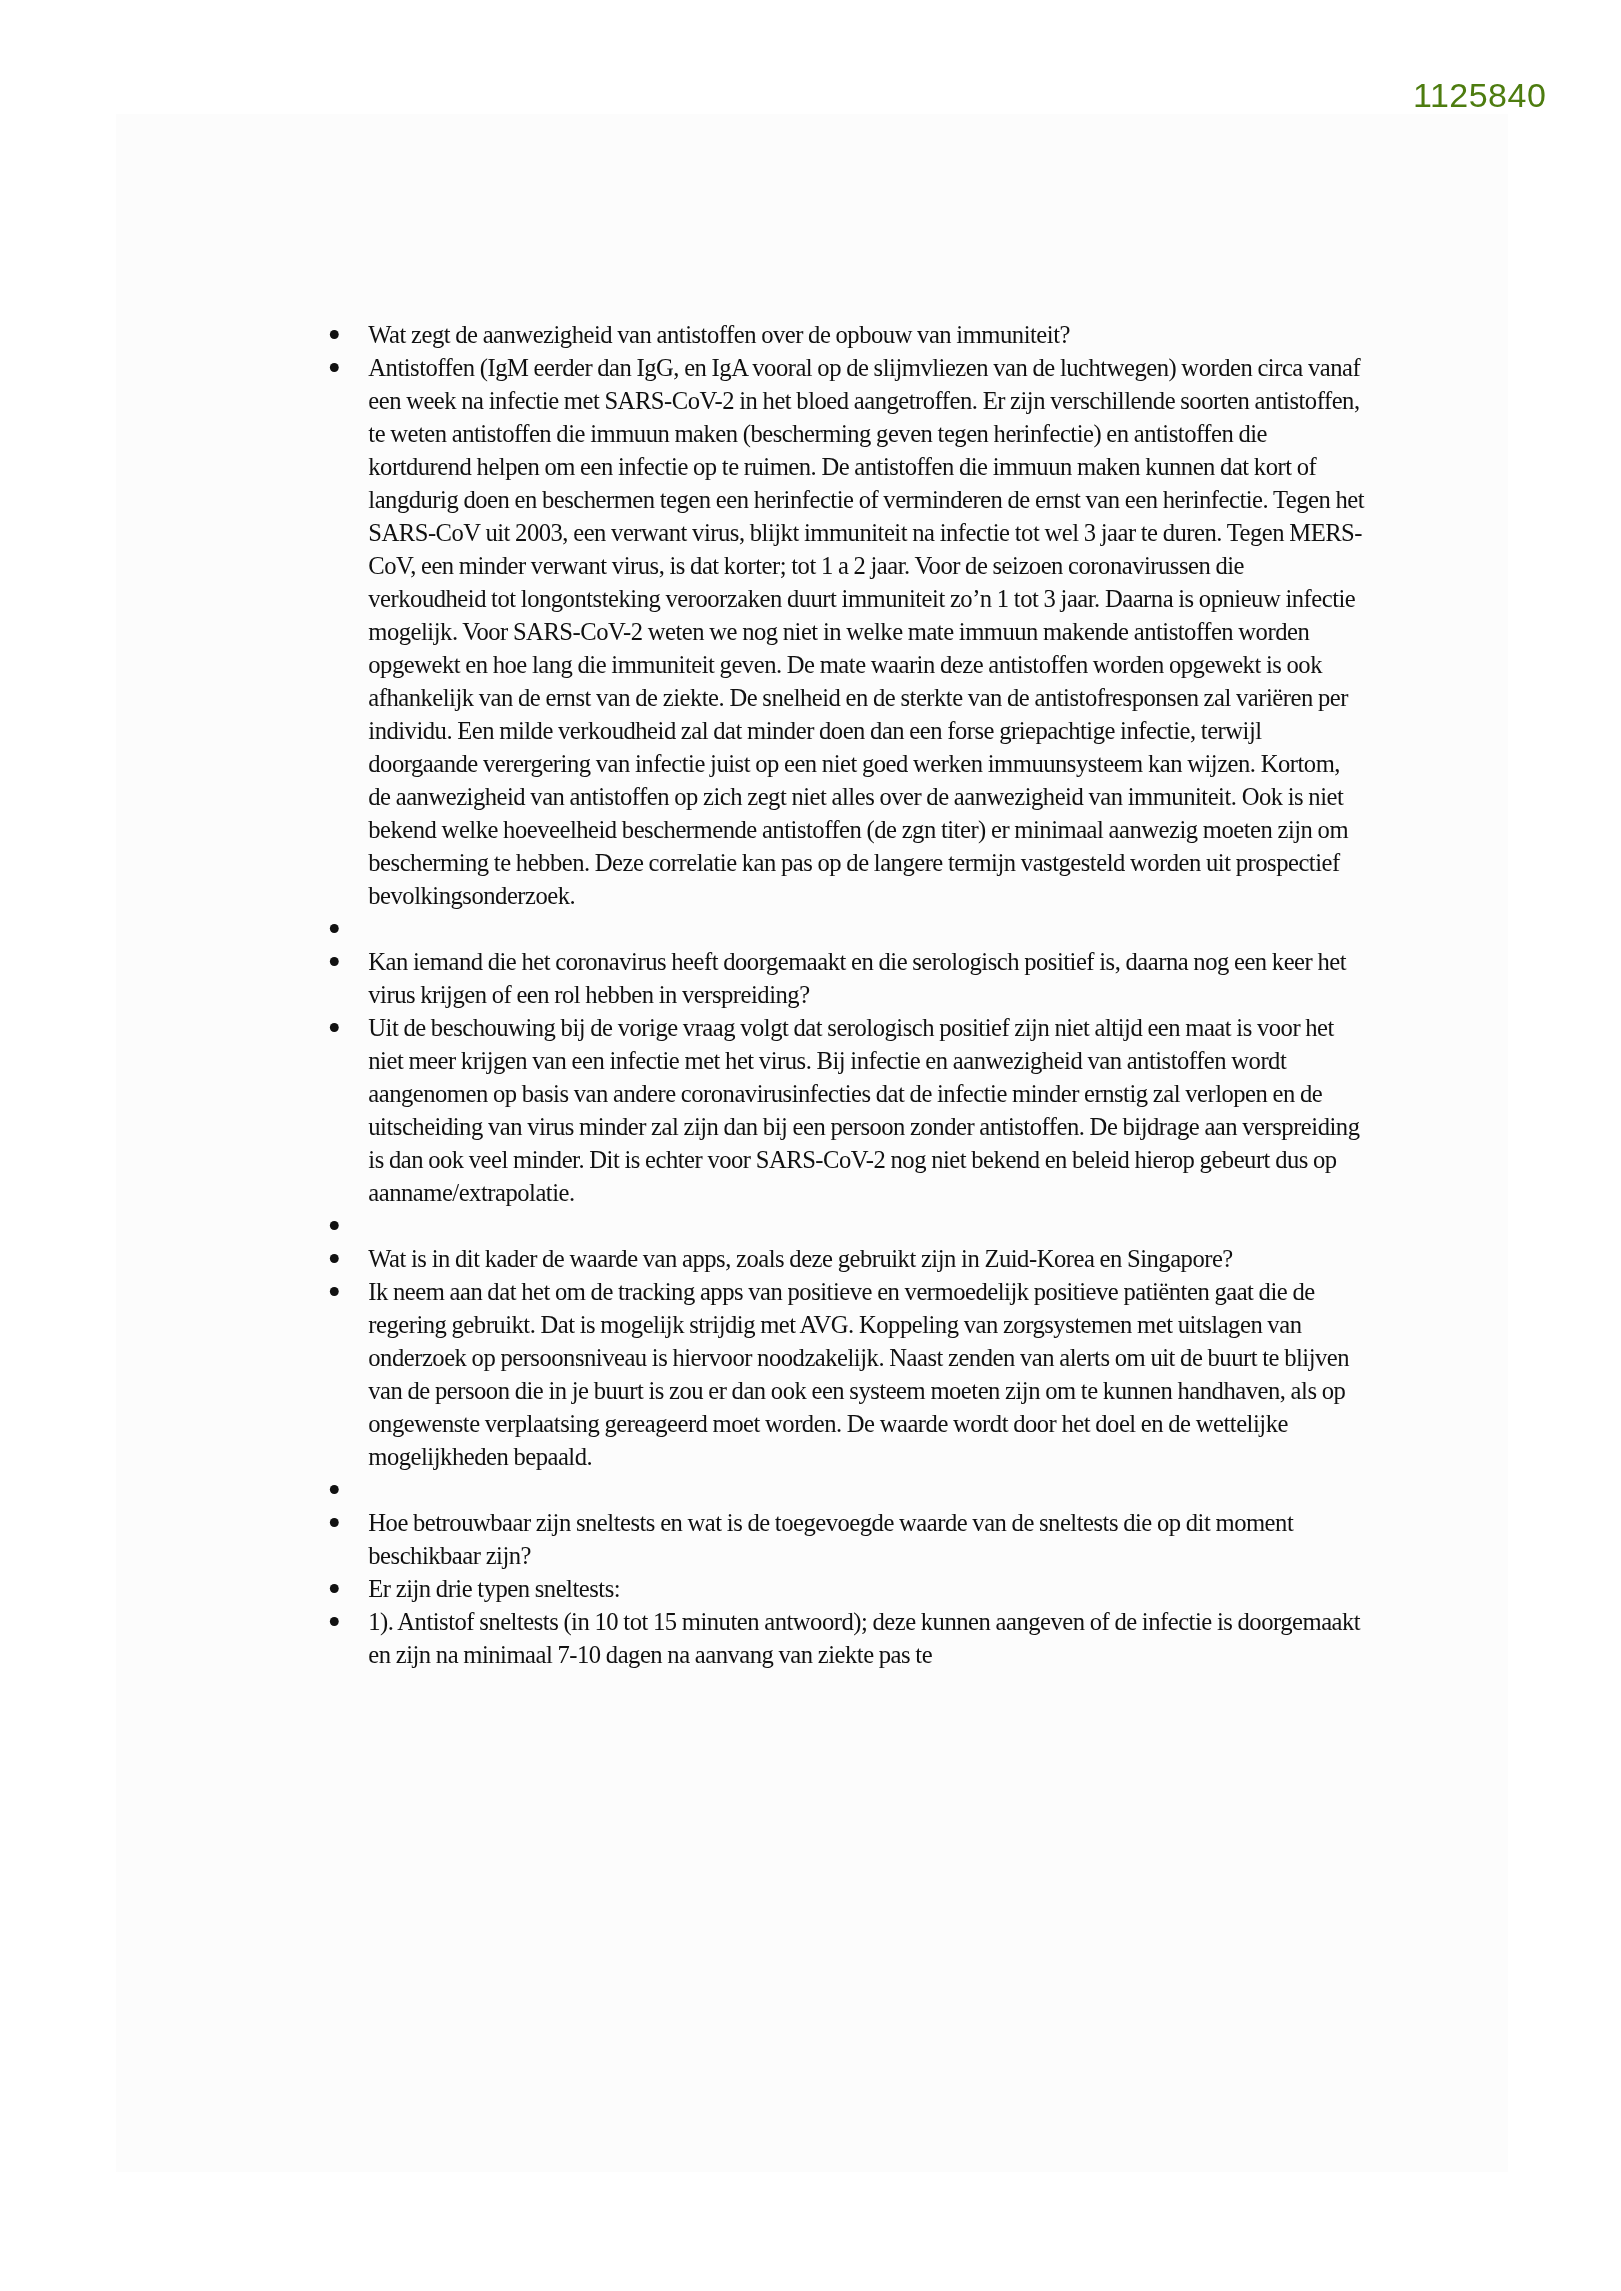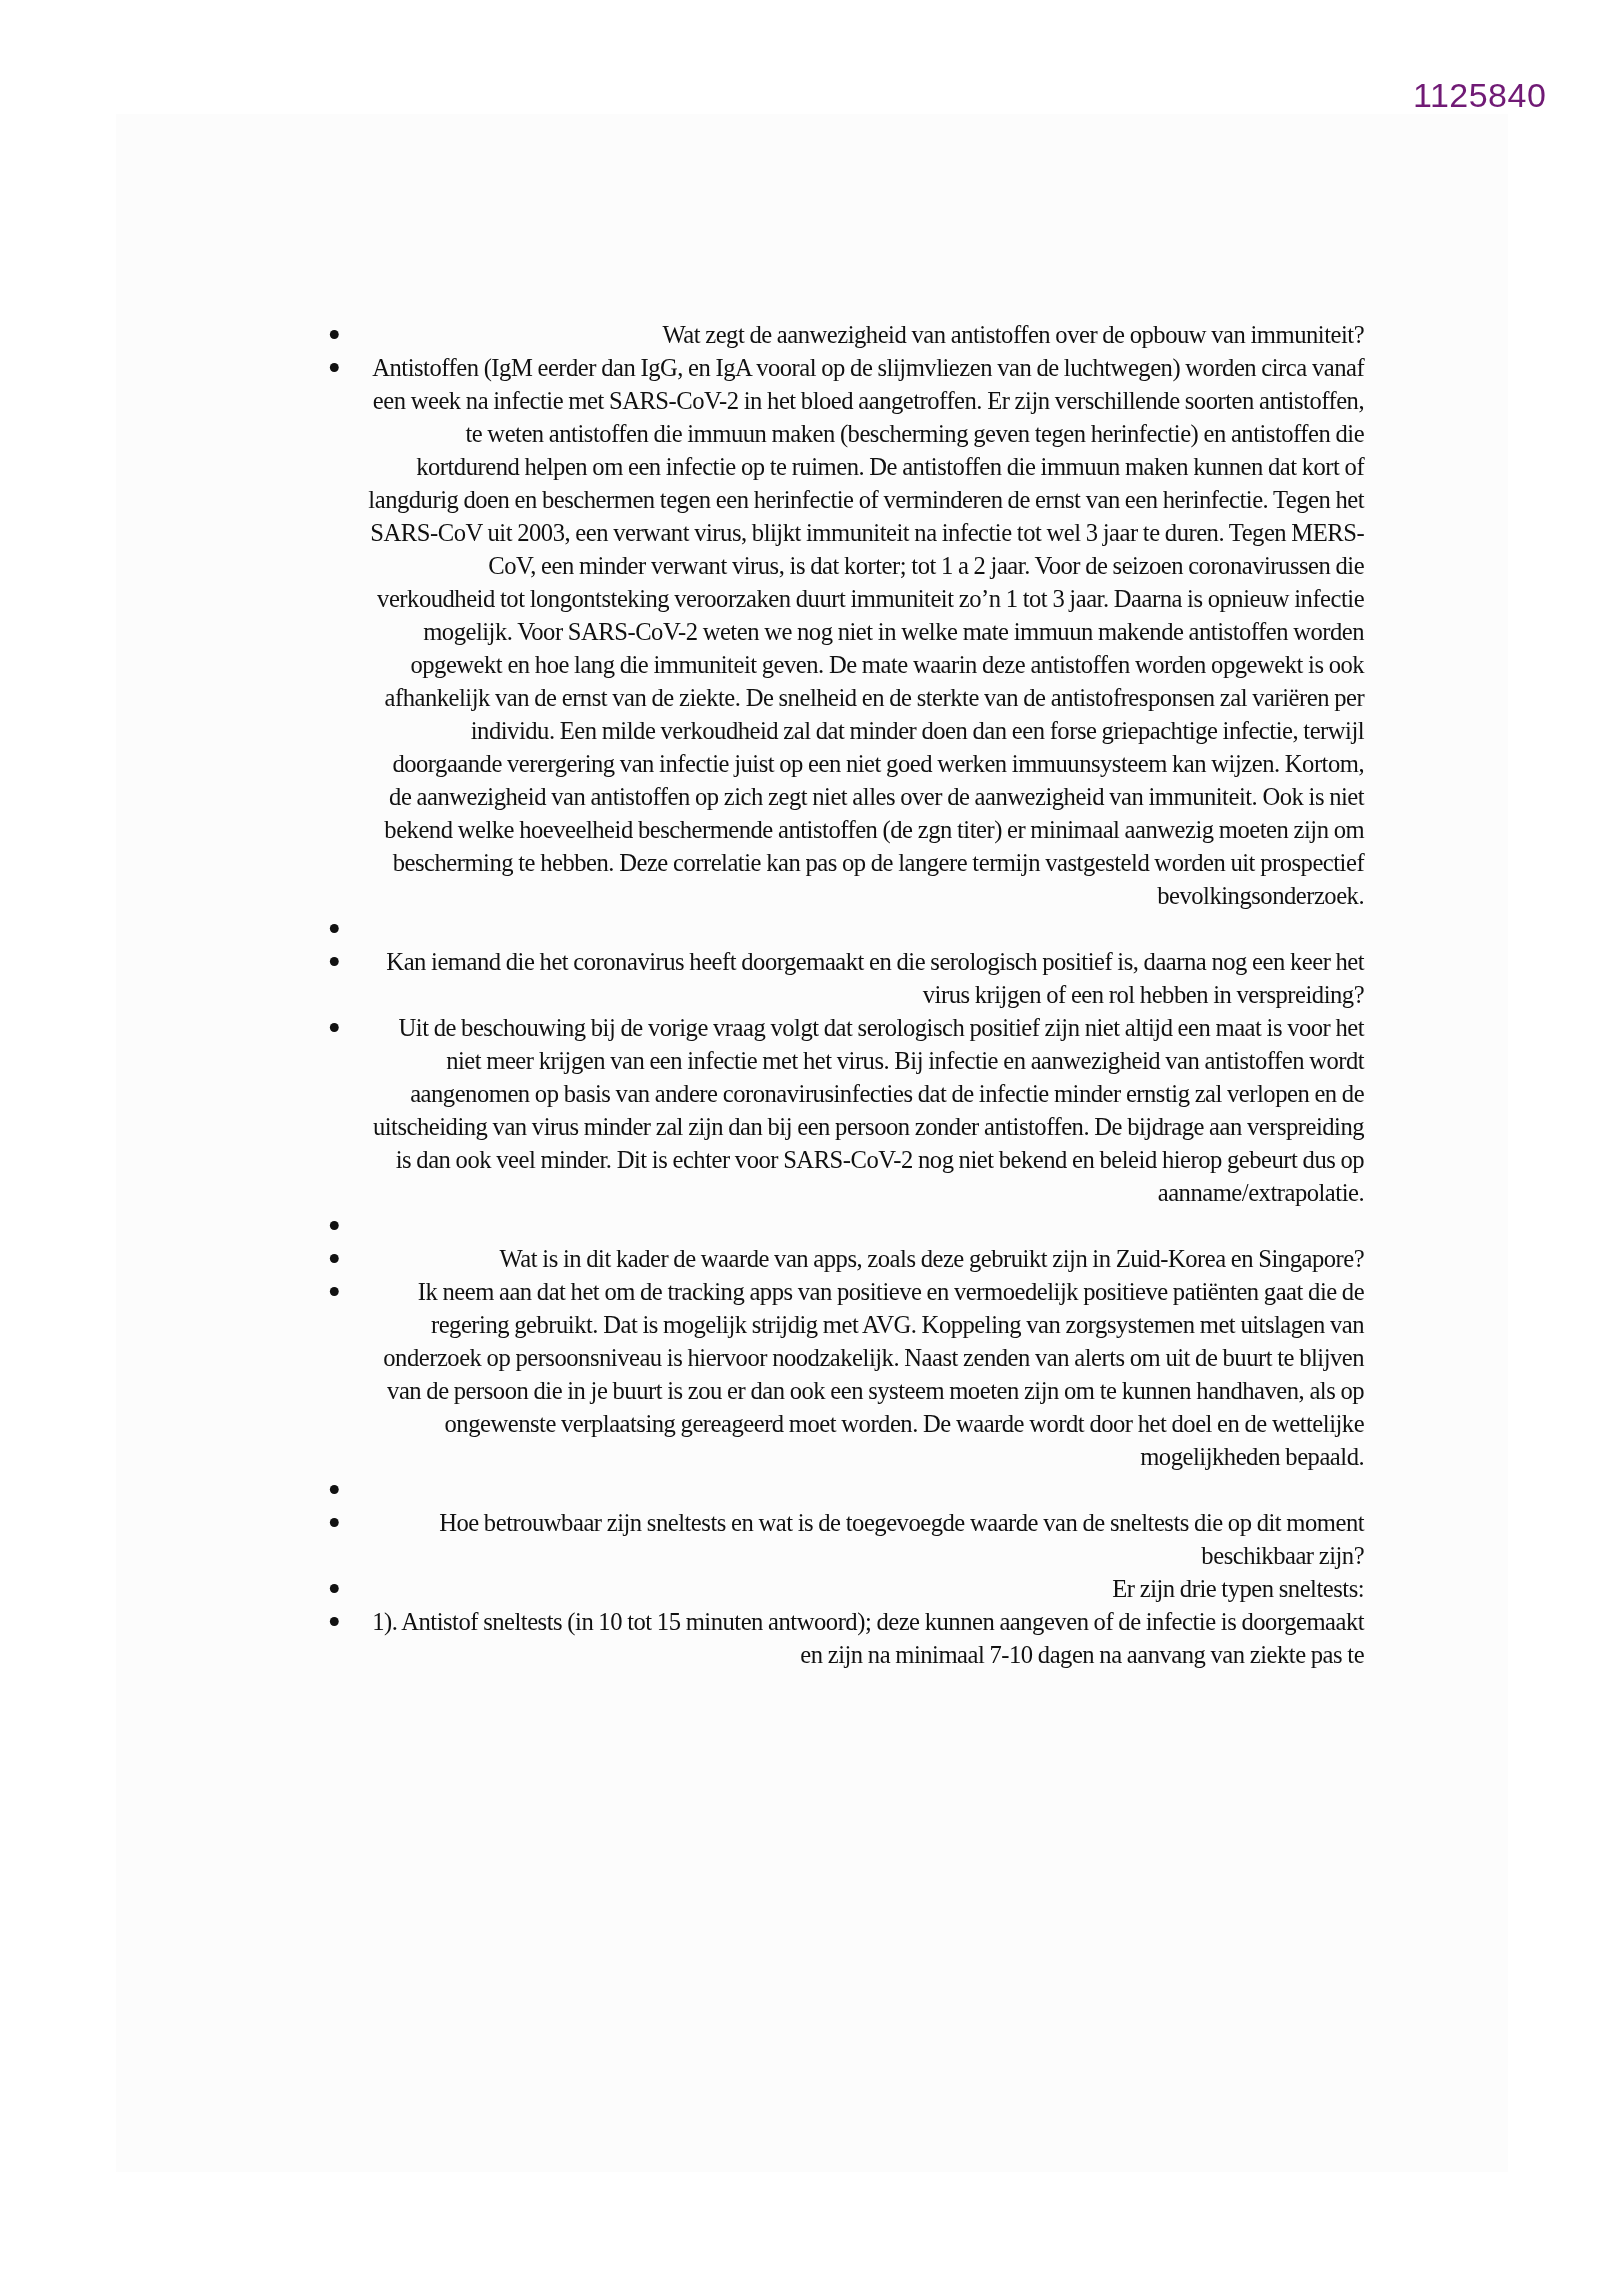--- a/index.html
+++ b/index.html
@@ -15,28 +15,27 @@
     position: absolute;
     left: 116px; top: 114px;
     width: 1392px; height: 2058px;
     background: #fcfcfc;
   }
   .doc-id {
     position: absolute;
     top: 76px; left: 1413px;
     font-family: "Liberation Sans", "DejaVu Sans", sans-serif;
     font-size: 34px;
-    color: #701a75;
+    color: #4d7c0f;
     letter-spacing: 0.5px;
   }
   .content {
     position: absolute;
     top: 318px; left: 321px;
     width: 1059px;
-    text-align: right;
   }
   ul.bullets {
     list-style: none;
     margin: 0; padding: 0;
   }
   ul.bullets li {
     position: relative;
     padding-left: 48px;
     font-size: 25px;
     line-height: 33px;

